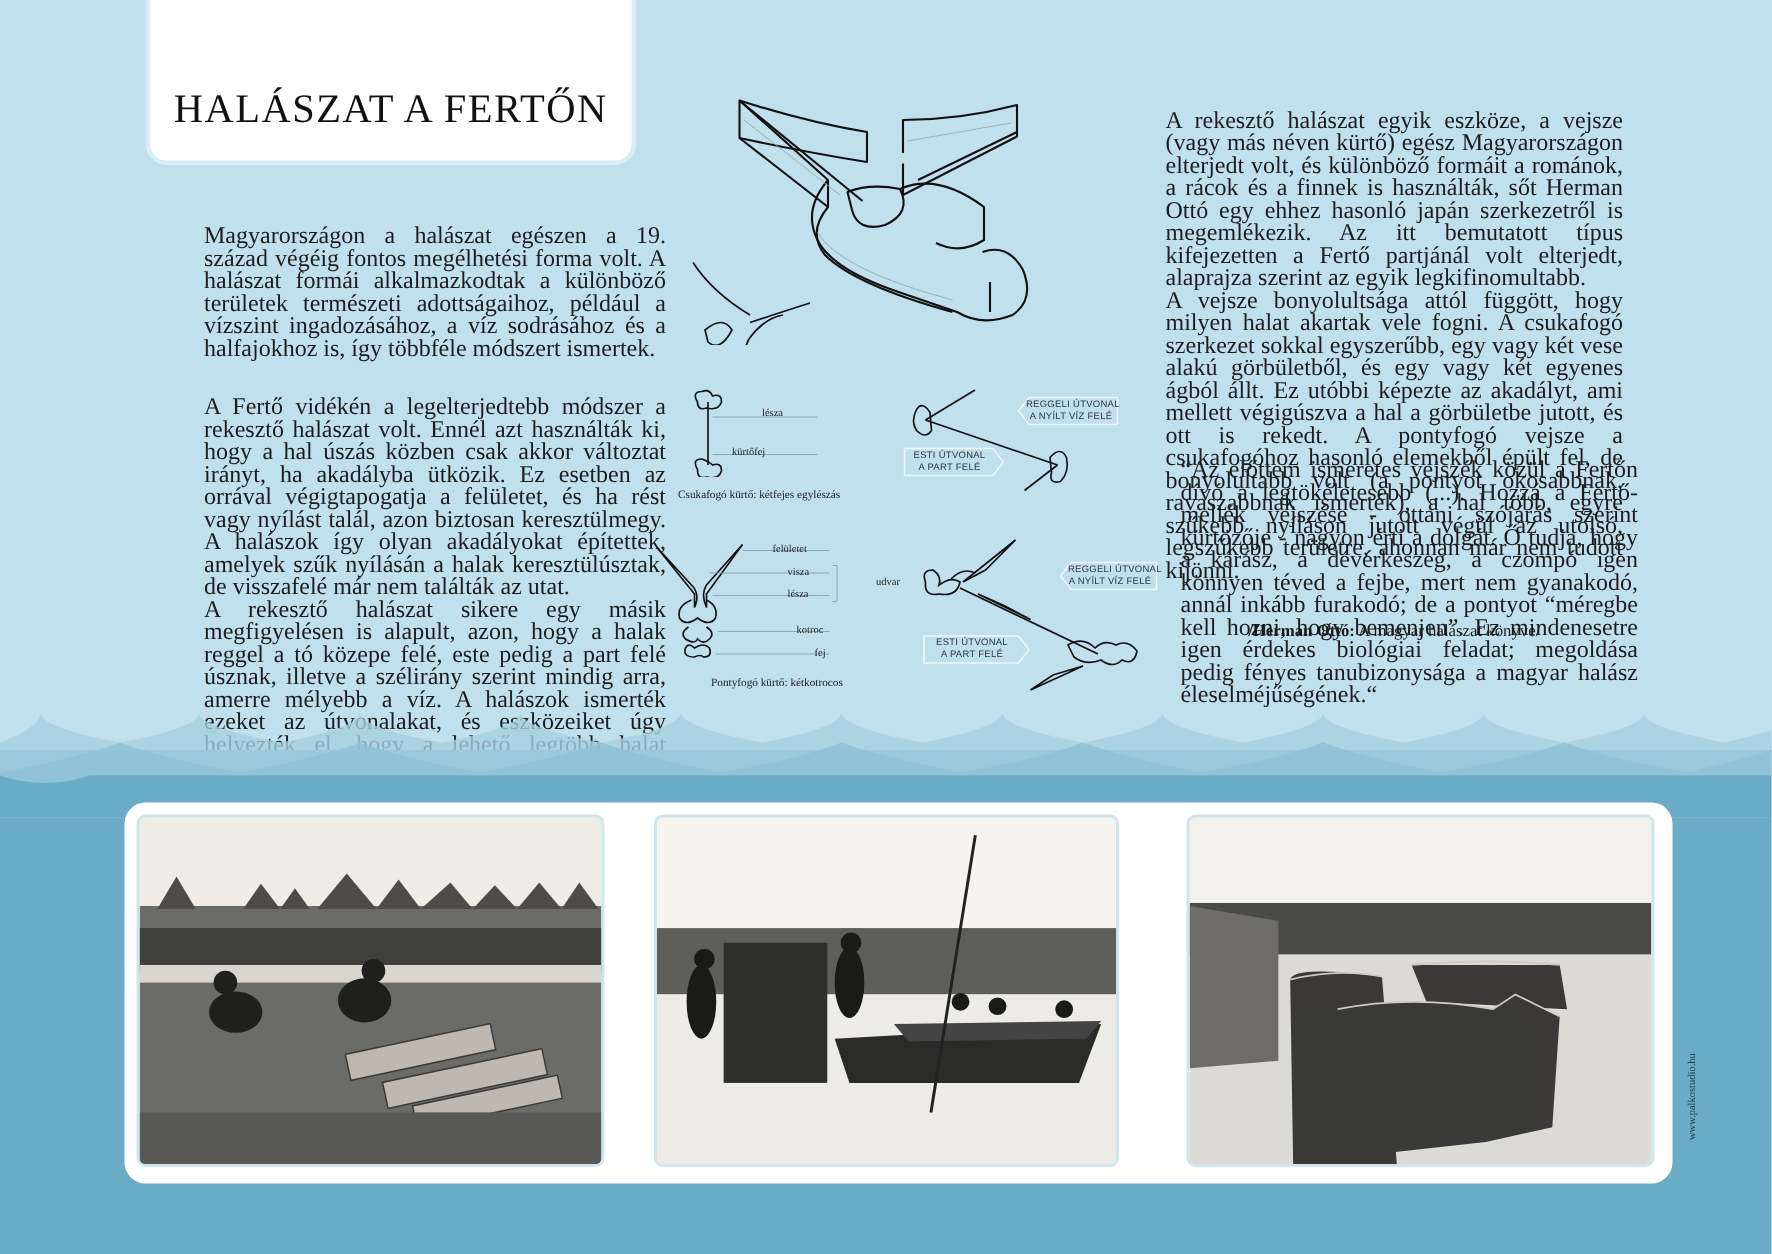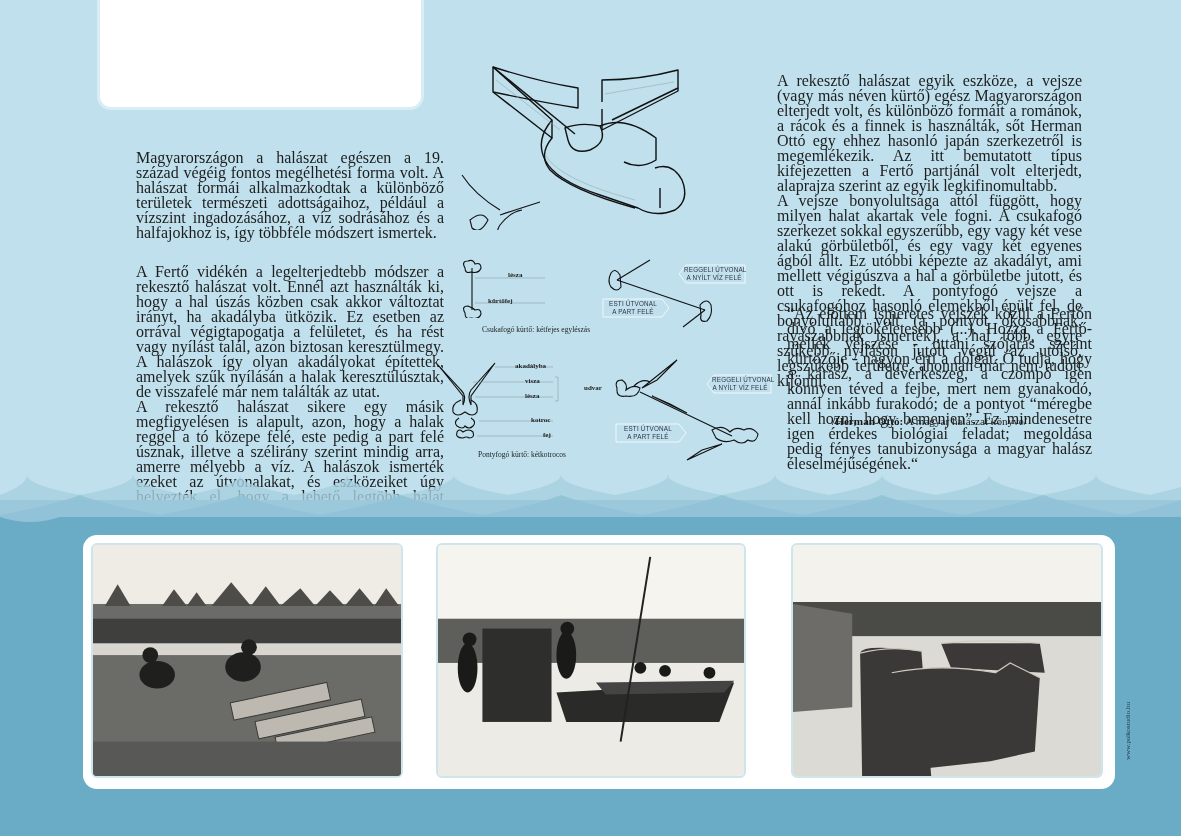--- a/index.html
+++ b/index.html
@@ -30,22 +30,22 @@
     color: #1d1d1d;
   }
   .text-block p { margin: 0; }
   .text-block p.gap { margin-top: 15px; }
   .left-col { left: 108px; top: 150px; width: 308px; margin-left: 28px; }
   .right-col { left: 777px; top: 73px; width: 305px; }
   .quote { left: 787px; top: 306px; width: 305px; }
   .attrib { position: absolute; left: 777px; top: 415px; width: 305px; text-align: center; font-size: 11.2px; }
   .attrib b { font-weight: bold; }
   .diagram { position: absolute; }
-  .diag-label { position: absolute; font-size: 7px; color: #222; white-space: nowrap; font-weight: bold; }
-  .diag-caption { position: absolute; font-size: 7.5px; color: #222; white-space: nowrap; margin-left: 30px; }
+  .diag-label { position: absolute; font-size: 7px; color: #222; white-space: nowrap; }
+  .diag-caption { position: absolute; font-size: 7.5px; color: #222; white-space: nowrap; }
   .arrow-tag {
     position: absolute; font-family: "Liberation Sans", sans-serif; font-size: 6.3px;
     line-height: 8px; color: #334; text-align: center; letter-spacing: 0.2px;
     white-space: nowrap;
   }
   .waves { position: absolute; left: 0; top: 455px; width: 1181px; height: 90px; }
   .sea { position: absolute; left: 0; top: 500px; width: 1181px; height: 336px; background: #6aabc6; }
   .photo-panel {
     position: absolute; left: 83px; top: 535px; width: 1032px; height: 254px;
     background: #ffffff; border-radius: 14px;
@@ -60,20 +60,21 @@
     transform-origin: left top; font-size: 7px; color: #1d3a4a; white-space: nowrap;
   }
 </style>
 </head>
 <body>
 
 <div class="top-area"></div>
 
 <div class="title-box">
   <div class="inner"></div>
+  <h1 class="title">HALÁSZAT A FERTŐN</h1>
 </div>
 
 <div class="text-block left-col">
   <p>Magyarországon a halászat egészen a 19. század végéig fontos megélhetési forma volt. A halászat formái alkalmazkodtak a különböző területek természeti adottságaihoz, például a vízszint ingadozásához, a víz sodrásához és a halfajokhoz is, így többféle módszert ismertek.</p>
   <p class="gap" style="margin-top:24px">A Fertő vidékén a legelterjedtebb módszer a rekesztő halászat volt. Ennél azt használták ki, hogy a hal úszás közben csak akkor változtat irányt, ha akadályba ütközik. Ez esetben az orrával végigtapogatja a felületet, és ha rést vagy nyílást talál, azon biztosan keresztülmegy. A halászok így olyan akadályokat építettek, amelyek szűk nyílásán a halak keresztülúsztak, de visszafelé már nem találták az utat.</p>
   <p>A rekesztő halászat sikere egy másik megfigyelésen is alapult, azon, hogy a halak reggel a tó közepe felé, este pedig a part felé úsznak, illetve a szélirány szerint mindig arra, amerre mélyebb a víz. A halászok ismerték ezeket az útvonalakat, és eszközeiket úgy helyezték el, hogy a lehető legtöbb halat foghassák.</p>
 </div>
 
 <svg class="diagram" style="left:460px;top:60px" width="260" height="170" viewBox="0 0 260 170">
   <g fill="none" stroke="#111" stroke-width="1.4" stroke-linejoin="round">
@@ -150,27 +151,27 @@
   </g>
   <g stroke="#8a9ea8" stroke-width="0.6" fill="none">
     <line x1="62" y1="7" x2="120" y2="7"></line>
     <line x1="40" y1="22" x2="120" y2="22"></line>
     <line x1="42" y1="37" x2="120" y2="37"></line>
     <line x1="46" y1="61" x2="120" y2="61"></line>
     <line x1="44" y1="76" x2="120" y2="76"></line>
     <path d="M122 17 L125 17 L125 41 L122 41"></path>
   </g>
 </svg>
-<div class="diag-label" style="left:515px;top:362px">akadályba</div>
+<div class="diag-label" style="left:515px;top:362px">felületet</div>
 <div class="diag-label" style="left:525px;top:377px">visza</div>
 <div class="diag-label" style="left:525px;top:392px">lésza</div>
 <div class="diag-label" style="left:584px;top:384px">udvar</div>
 <div class="diag-label" style="left:531px;top:416px">kotroc</div>
 <div class="diag-label" style="left:543px;top:431px">fej</div>
-<div class="diag-caption" style="left:448px;top:450px">Pontyfogó kürtő: kétkotrocos</div>
+<div class="diag-caption" style="left:474px;top:450px">Pontyfogó kürtő: kétkotrocos</div>
 
 <svg class="diagram" style="left:612px;top:358px" width="155" height="105" viewBox="0 0 155 105">
   <g fill="none" stroke="#111" stroke-width="1.1">
     <path d="M65 2 L30 30 L45 22 Z"></path>
     <path d="M5 30 Q2 22 10 22 Q16 26 14 32 Q22 26 28 30 Q26 40 14 38 Q4 40 5 30 Z"></path>
     <path d="M22 28 Q30 20 38 24"></path>
     <line x1="28" y1="34" x2="120" y2="78"></line>
     <path d="M40 38 L75 55 L58 46 Z"></path>
     <path d="M100 72 Q110 66 118 74 Q124 68 132 72 Q140 68 146 76 Q144 86 136 82 Q130 88 122 82 Q112 86 104 80 Z"></path>
     <path d="M110 86 L75 102 L90 92 Z"></path>

